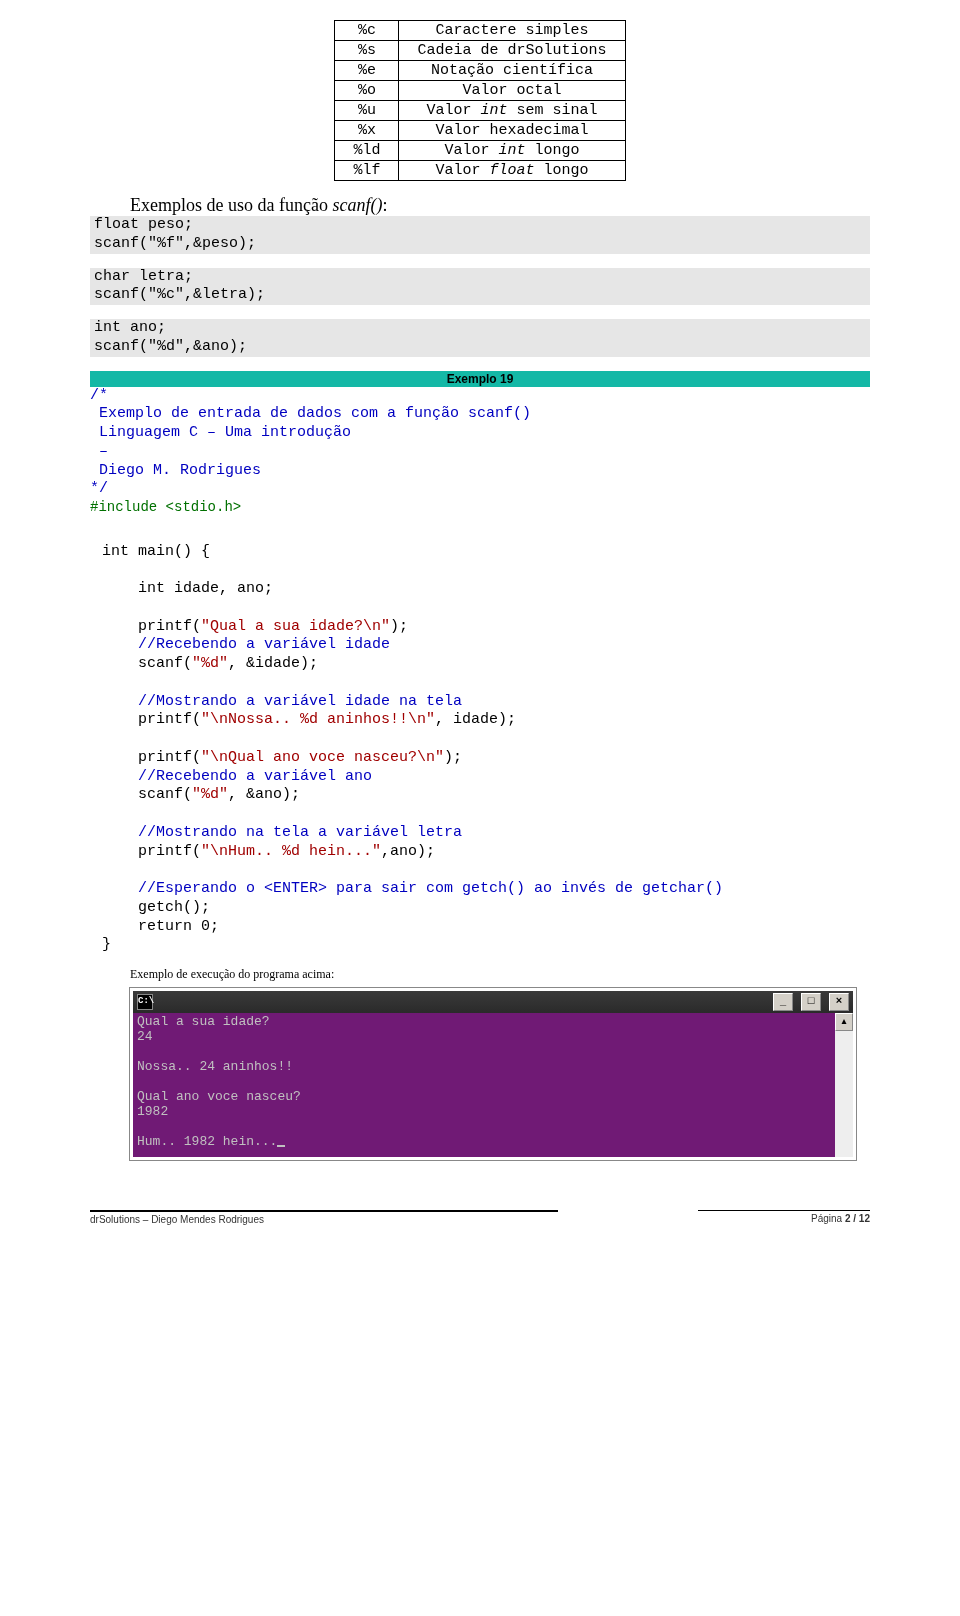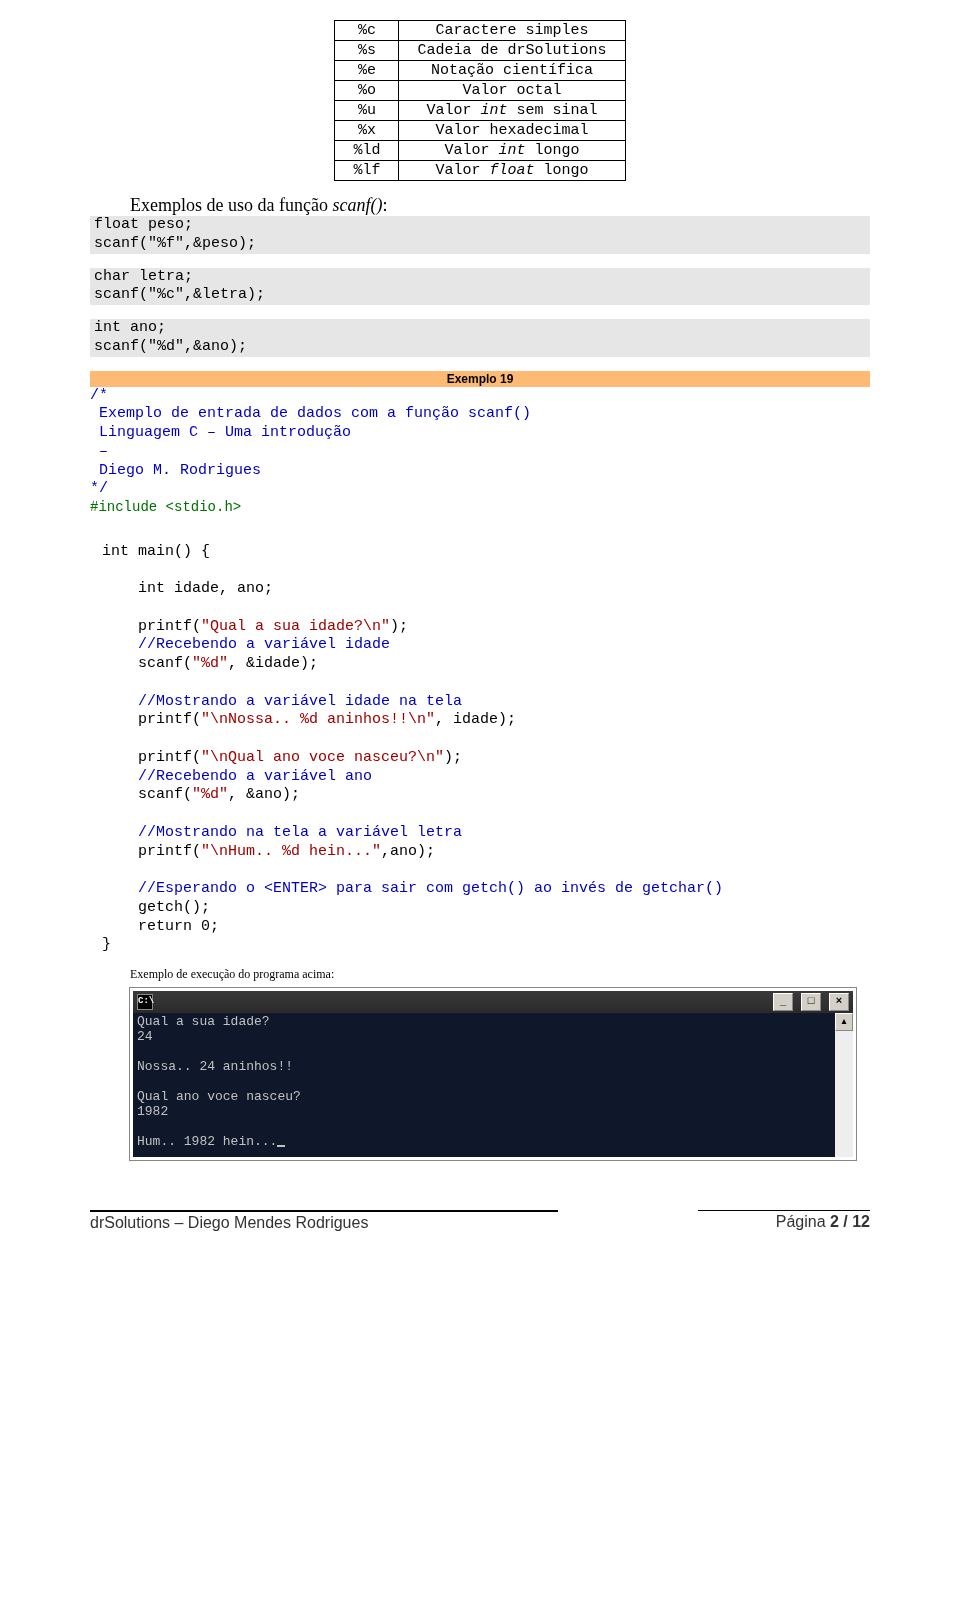--- a/index.html
+++ b/index.html
@@ -35,21 +35,21 @@
   .code {
     font-family: "Courier New", monospace;
     font-size: 15px;
     white-space: pre;
     background: #e6e6e6;
     margin: 0;
     padding: 0 4px;
     line-height: 1.25;
   }
   .example-bar {
-    background: #fdba74;
+    background: #14b8a6;
     color: #000;
     font-family: Arial, sans-serif;
     font-size: 12px;
     font-weight: bold;
     text-align: center;
     padding: 1px 0;
     margin: 0;
   }
   .comment-block {
     color: #0000c0;
@@ -118,21 +118,21 @@
     border-left-color: #fff;
     font-family: Arial, sans-serif;
     font-size: 11px;
     line-height: 13px;
     text-align: center;
     color: #000;
     margin-left: 2px;
   }
   .term-body-wrap {
     display: flex;
-    background: #0f172a;
+    background: #701a75;
   }
   .term-body {
     flex: 1;
     color: #c0c0c0;
     font-family: "Lucida Console", "Courier New", monospace;
     font-size: 13px;
     white-space: pre;
     padding: 2px 4px 8px 4px;
     line-height: 1.15;
     min-height: 110px;
@@ -158,21 +158,21 @@
     width: 8px;
     height: 2px;
     background: #c0c0c0;
     vertical-align: -2px;
   }
   .footer {
     margin-top: 50px;
     display: flex;
     justify-content: space-between;
     font-family: Arial, sans-serif;
-    font-size: 16px;
+    font-size: 10px;
     color: #333;
     border-top: 0;
     padding: 0 0 0 0;
     gap: 16px;
   }
   .footer .left {
     border-top: 2px solid #000;
     padding-top: 2px;
     width: 60%;
   }

